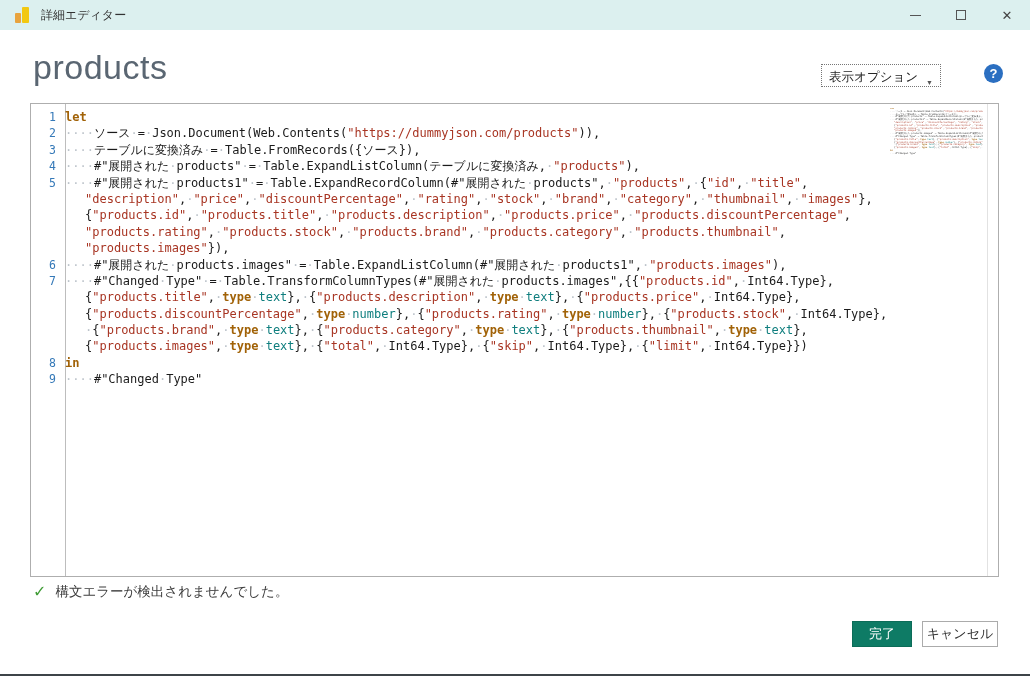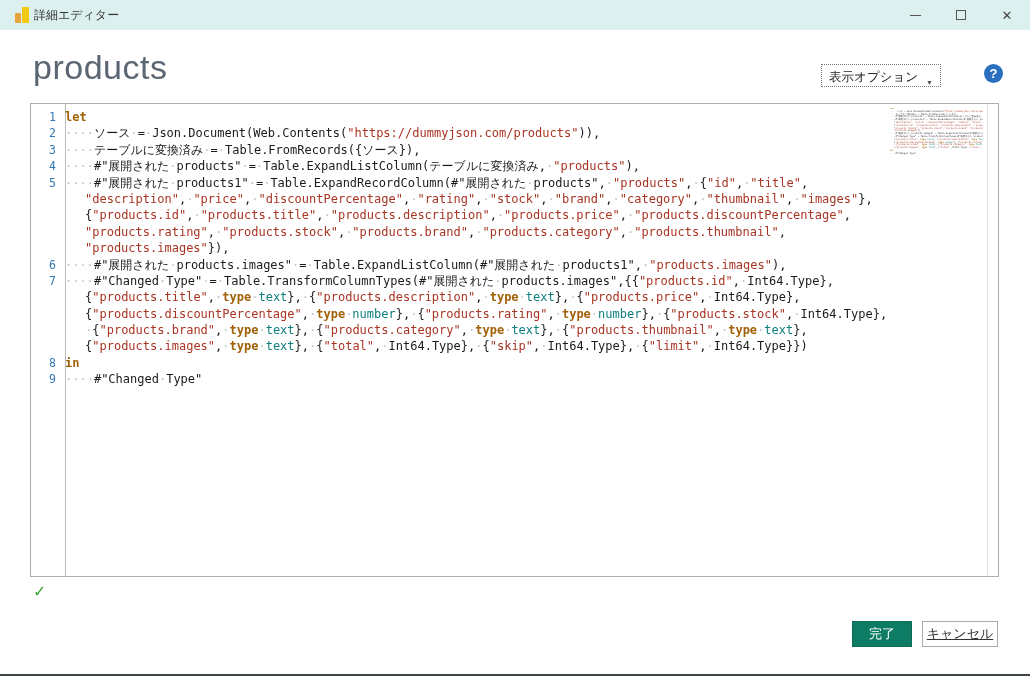--- a/index.html
+++ b/index.html
@@ -10,21 +10,21 @@
     width:1030px; height:676px;
   }
   
   .titlebar {
     position:absolute; left:0; top:0; width:1030px; height:30px;
     background:#dcf0ef; display:flex; align-items:center;
   }
   .pbi-logo { position:relative; width:16px; height:16px; margin-left:14px; }
   .pbi-logo .bar1 { position:absolute; left:1px; bottom:0; width:6px; height:10px; background:#e8a33d; border-radius:1px; }
   .pbi-logo .bar2 { position:absolute; left:8px; bottom:0; width:7px; height:16px; background:#f2c811; border-radius:1px; }
-  .win-title { font-size:12px; color:#333; margin-left:4px; }
+  .win-title { font-size:12px; color:#333; margin-left:11px; }
   .win-controls { position:absolute; right:0; top:0; height:30px; display:flex; }
   .win-btn { width:46px; height:30px; display:flex; align-items:center; justify-content:center; color:#444; cursor:default; }
   .min-glyph { width:11px; height:1px; background:#555; }
   .max-glyph { width:10px; height:10px; border:1px solid #555; }
   .close-glyph { font-size:13px; color:#444; line-height:1; }
   
   .query-title {
     position:absolute; left:33px; top:48px; font-size:34px; font-weight:300;
     color:#5a6672; letter-spacing:0.5px;
   }
@@ -71,21 +71,21 @@
   .status .msg { font-size:13.5px; color:#3c3c3c; }
   
   .btn-done {
     position:absolute; left:852px; top:621px; width:60px; height:26px;
     background:#0e7b65; border:1px solid #0c6c58; color:#fff; font-size:13px;
     display:flex; align-items:center; justify-content:center; cursor:pointer;
   }
   .btn-cancel {
     position:absolute; left:922px; top:621px; width:76px; height:26px;
     background:#ffffff; border:1px solid #ababab; color:#333; font-size:13px;
-    display:flex; align-items:center; justify-content:center; cursor:pointer;text-decoration:underline;
+    display:flex; align-items:center; justify-content:center; cursor:pointer;
   }
   .bottom-edge { position:absolute; left:0; bottom:0; width:1030px; height:2px; background:#3d4448; }
 </style>
 </head>
 <body>
 
 <div class="titlebar">
   <div class="pbi-logo">
     <div class="bar1"></div>
       <div class="bar2"></div>
@@ -236,17 +236,18 @@
         <span class="ctext"><span class="kw">in</span></span>
       </div>
       <div class="crow">
         <span class="ctext"><span class="pl"><span class="dot">····</span>#"Changed<span class="dot">·</span>Type"</span></span>
       </div>
     </div>
 </div>
 
 <div class="status">
   <span class="check">✓</span>
+  <span class="msg">構文エラーが検出されませんでした。</span>
 </div>
 
 <div class="btn-done">完了</div>
 <div class="btn-cancel">キャンセル</div>
 <div class="bottom-edge"></div>
 
 </body></html>

